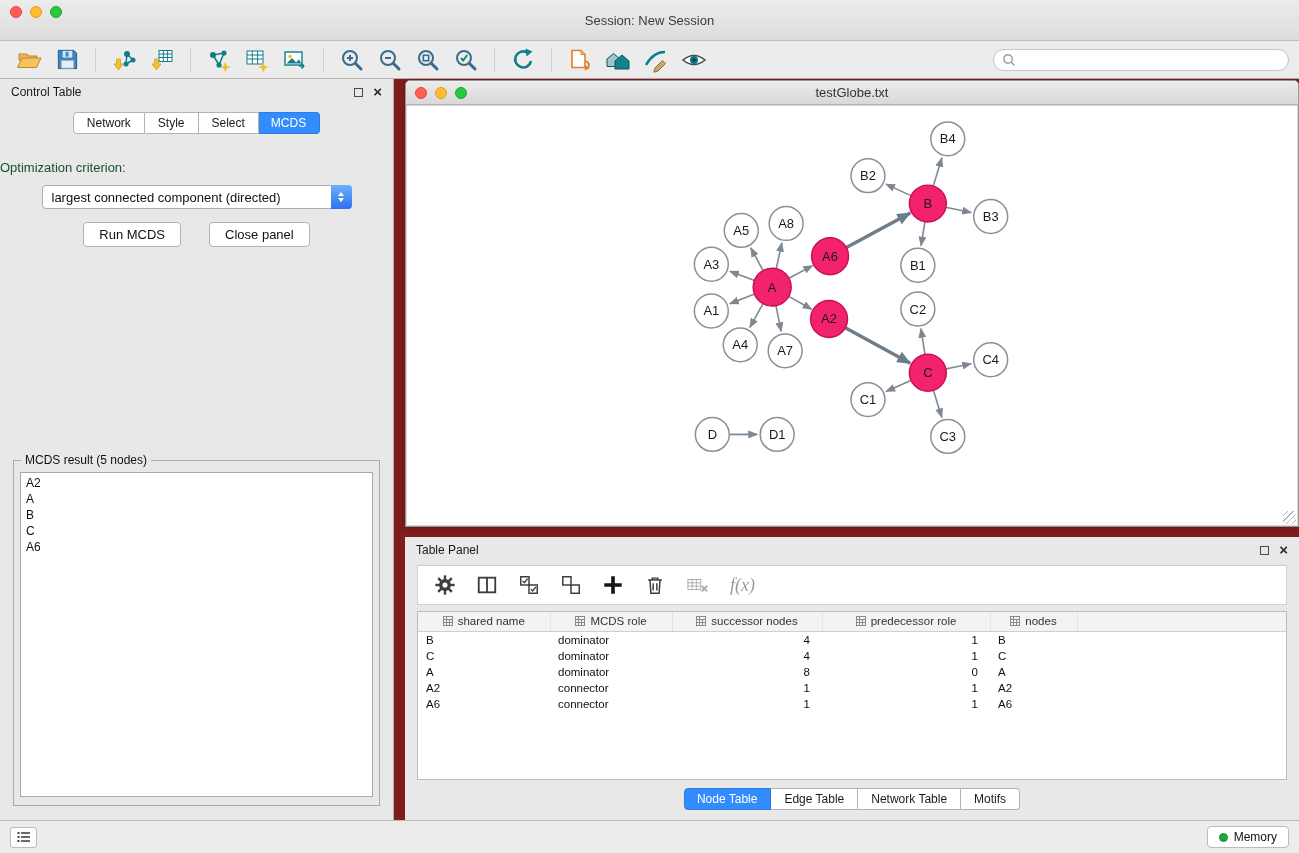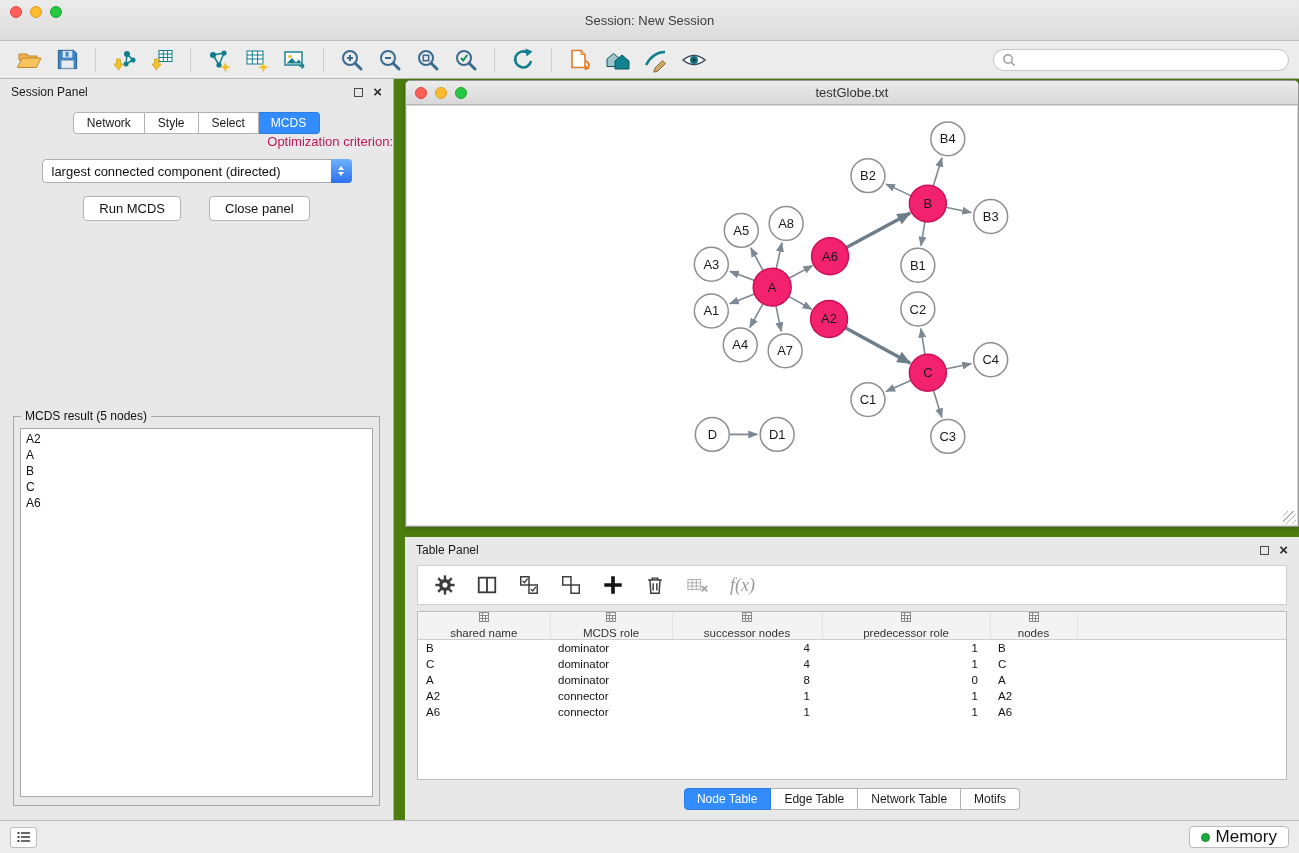--- a/index.html
+++ b/index.html
@@ -44,48 +44,48 @@
   .close-x { font-size:15px; font-weight:bold; color:#2b2b2b; cursor:pointer; line-height:14px; }
 
   .tabs-row { display:flex; justify-content:center; margin-top:7px; flex:0 0 auto; }
   .seg { appearance:none; background:#fff; border:1px solid #b3b3b3; border-left:none;
     font-size:12px; color:#1a1a1a; padding:3px 13px; cursor:pointer;
     font-family:"Liberation Sans", sans-serif; line-height:14px; }
   .seg:first-child { border-left:1px solid #b3b3b3; border-radius:4px 0 0 4px; }
   .seg:last-child { border-radius:0 4px 4px 0; }
   .seg.active { background:#338cfd; border-color:#2d7ce2; color:#fff;padding-left:12px; }
 
-  .opt-label { text-align:right; font-size:13px; color:#be185d; }
+  .opt-label { text-align:left; font-size:13px; color:#14532d; margin-top:26px; }
   .dropdown { margin:10px auto 0; width:310px; height:24px; background:#fff;
     border:1px solid #adadad; border-radius:4px; position:relative; display:flex;
     align-items:center; font-size:13px; color:#111; padding:0 26px 0 9px; cursor:pointer; }
   .dropdown .stepper { position:absolute; right:-1px; top:-1px; width:21px; height:24px;
     background:linear-gradient(#6db1fa,#2c71f0); border-radius:0 4px 4px 0;
     display:flex; flex-direction:column; align-items:center; justify-content:center; }
   .stepper i { display:block; width:0; height:0; border-left:3.5px solid transparent;
     border-right:3.5px solid transparent; }
   .stepper .up { border-bottom:4.5px solid #fff; margin-bottom:2.5px; }
   .stepper .down { border-top:4.5px solid #fff; }
 
   .btn-row { display:flex; justify-content:center; gap:28px; margin-top:13px; }
   .btn { appearance:none; background:#fff; border:1px solid #b3b3b3; border-radius:4px;
     font-size:13px; color:#111; padding:4px 15px; cursor:pointer;
     font-family:"Liberation Sans", sans-serif; }
 
   .result-box { position:relative; border:1px solid #a9a9a9; margin:auto 13px 14px 13px;
-    height:390px; padding:11px 6px 8px 6px; flex:0 0 auto; }
+    height:346px; padding:11px 6px 8px 6px; flex:0 0 auto; }
   .result-legend { position:absolute; top:-8px; left:7px; background:#e8e8e8;
     padding:0 4px; font-size:12px; color:#111; }
   .result-list { width:100%; height:100%; background:#fff; border:1px solid #a9a9a9;
     font-size:12px; color:#111; padding:2px 5px; overflow:hidden; }
   .result-list div { line-height:16px; }
 
   
   .right { flex:1 1 auto; min-width:0; display:flex; flex-direction:column;
-    background:#4d7c0f; padding-left:11px; }
+    background:#7f1d1d; padding-left:11px; }
 
   .network-window { height:447px; flex:0 0 447px; margin-top:1px;
     border:1px solid #979797; border-radius:5px 5px 0 0; overflow:hidden;
     display:flex; flex-direction:column; background:#fff;
     box-shadow:0 1px 5px rgba(0,0,0,0.25); }
   .nw-titlebar { height:24px; flex:0 0 24px; background:linear-gradient(#ececec,#d8d8d8);
     border-bottom:1px solid #b5b5b5; position:relative; display:flex; align-items:center;
     justify-content:center; font-size:13px; color:#333; }
   .nw-titlebar .traffic { left:9px; }
   .nw-canvas { flex:1 1 auto; position:relative; background:#fff; border:1px solid #d7d7d7; }
@@ -104,35 +104,35 @@
   .tp-tool { background:none; border:none; cursor:pointer; display:flex; align-items:center; }
   .fx-label { font-family:"Liberation Serif", serif; font-style:italic; font-size:18px;
     color:#9a9a9a; }
 
   .tp-table-wrap { margin:6px 12px 0 12px; background:#fff; border:1px solid #bdbdbd;
     flex:1 1 auto; min-height:0; overflow:hidden; }
   table.node-table { border-collapse:collapse; width:100%; font-size:11.5px; table-layout:fixed; }
   table.node-table th { background:#f3f3f3; border-bottom:1px solid #cfcfcf;
     border-right:1px solid #e4e4e4; font-weight:normal; height:19px; color:#333; padding:0 4px; }
   table.node-table th.filler { border-right:none; }
-  .hdr { display:flex; align-items:center; justify-content:center; gap:5px;flex-direction:column; }
+  .hdr { display:flex; align-items:center; justify-content:center; gap:5px; }
   table.node-table td { height:16px; line-height:16px; padding:0 8px; color:#111;
     white-space:nowrap; overflow:hidden; }
   table.node-table td.num { text-align:right; padding-right:12px; }
 
   .tp-tabs { display:flex; justify-content:center; margin:8px 0 10px 0; flex:0 0 auto; }
 
   
   .statusbar { height:33px; flex:0 0 33px; background:#ececec; border-top:1px solid #bcbcbc;
     display:flex; align-items:center; padding:0 10px; }
   .menu-btn { width:27px; height:21px; border:1px solid #bbb; background:#fdfdfd;
     border-radius:3px; display:flex; align-items:center; justify-content:center; cursor:pointer; }
   .memory-btn { margin-left:auto; height:22px; border:1px solid #bbb; background:#fff;
     border-radius:4px; display:flex; align-items:center; gap:6px; padding:0 11px;
-    font-size:17px; color:#111; cursor:pointer; font-family:"Liberation Sans", sans-serif; }
+    font-size:12px; color:#111; cursor:pointer; font-family:"Liberation Sans", sans-serif; }
   .green-dot { width:9px; height:9px; border-radius:50%; background:#1daa3c;
     border:1px solid #148c2e; }
 </style>
 </head>
 <body>
 
 <div class="app">
 
   <div class="titlebar">
     <div class="traffic">
@@ -274,21 +274,21 @@
         <line x1="9.2" y1="9.2" x2="12.6" y2="12.6" stroke="#9a9a9a" stroke-width="1.4"></line>
       </svg>
       <input type="text" placeholder="" style="">
     </div>
   </div>
 
   <div class="main">
 
     <div class="control-panel">
       <div class="panel-header">
-        <span>Session Panel</span>
+        <span>Control Table</span>
         <span class="spacer"></span>
         <span class="float-btn">
             <span class="sq"></span>
           </span>
         <span class="close-x">×</span>
       </div>
       <div class="tabs-row">
         <button class="seg">Network</button>
         <button class="seg">Style</button>
         <button class="seg">Select</button>

